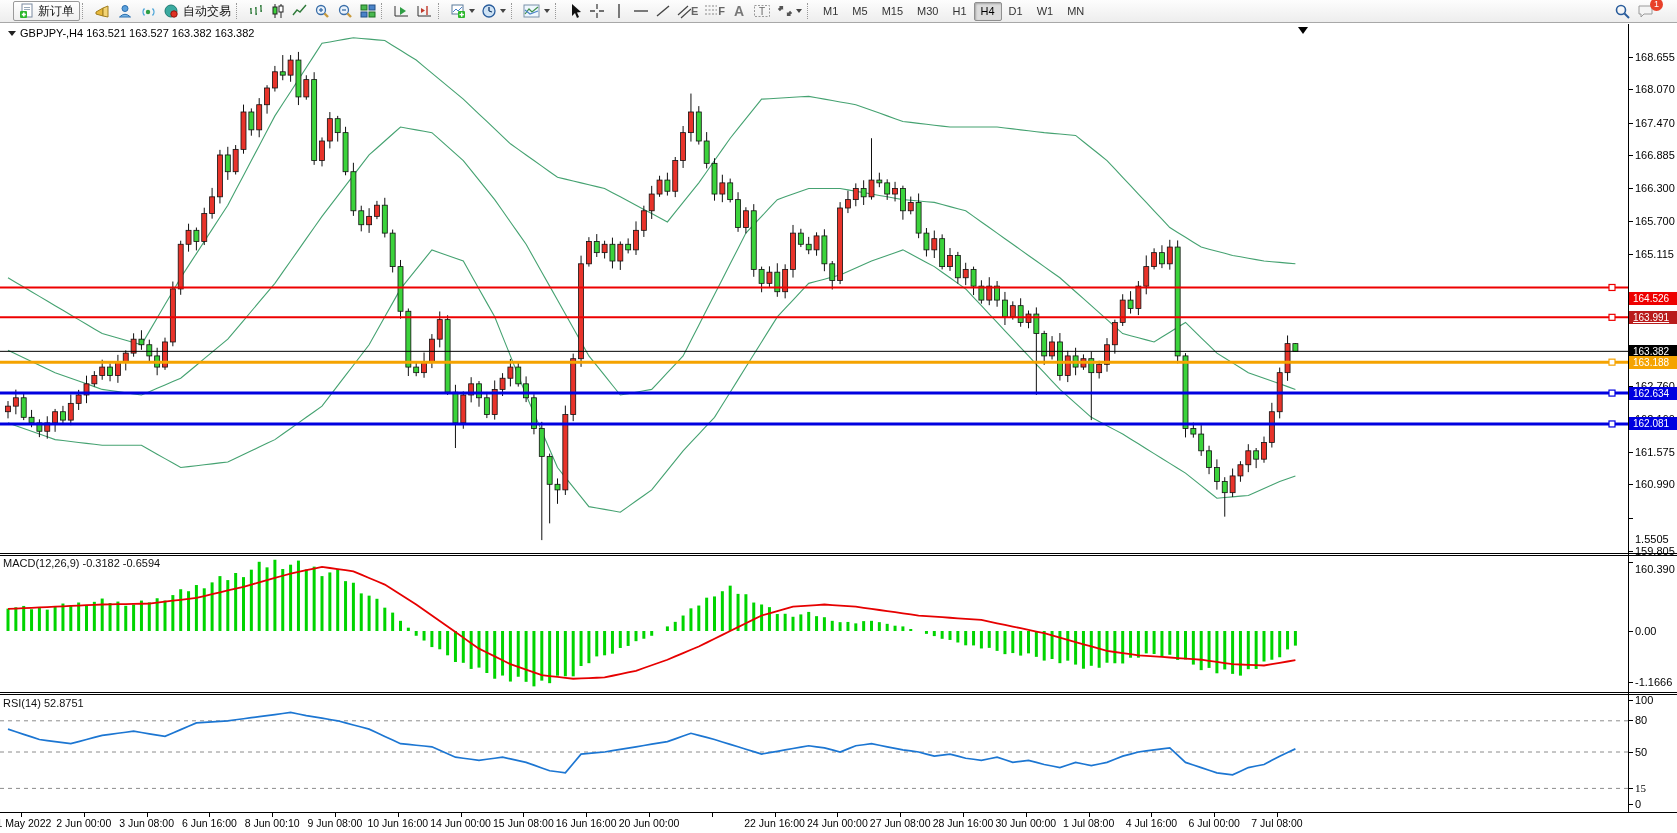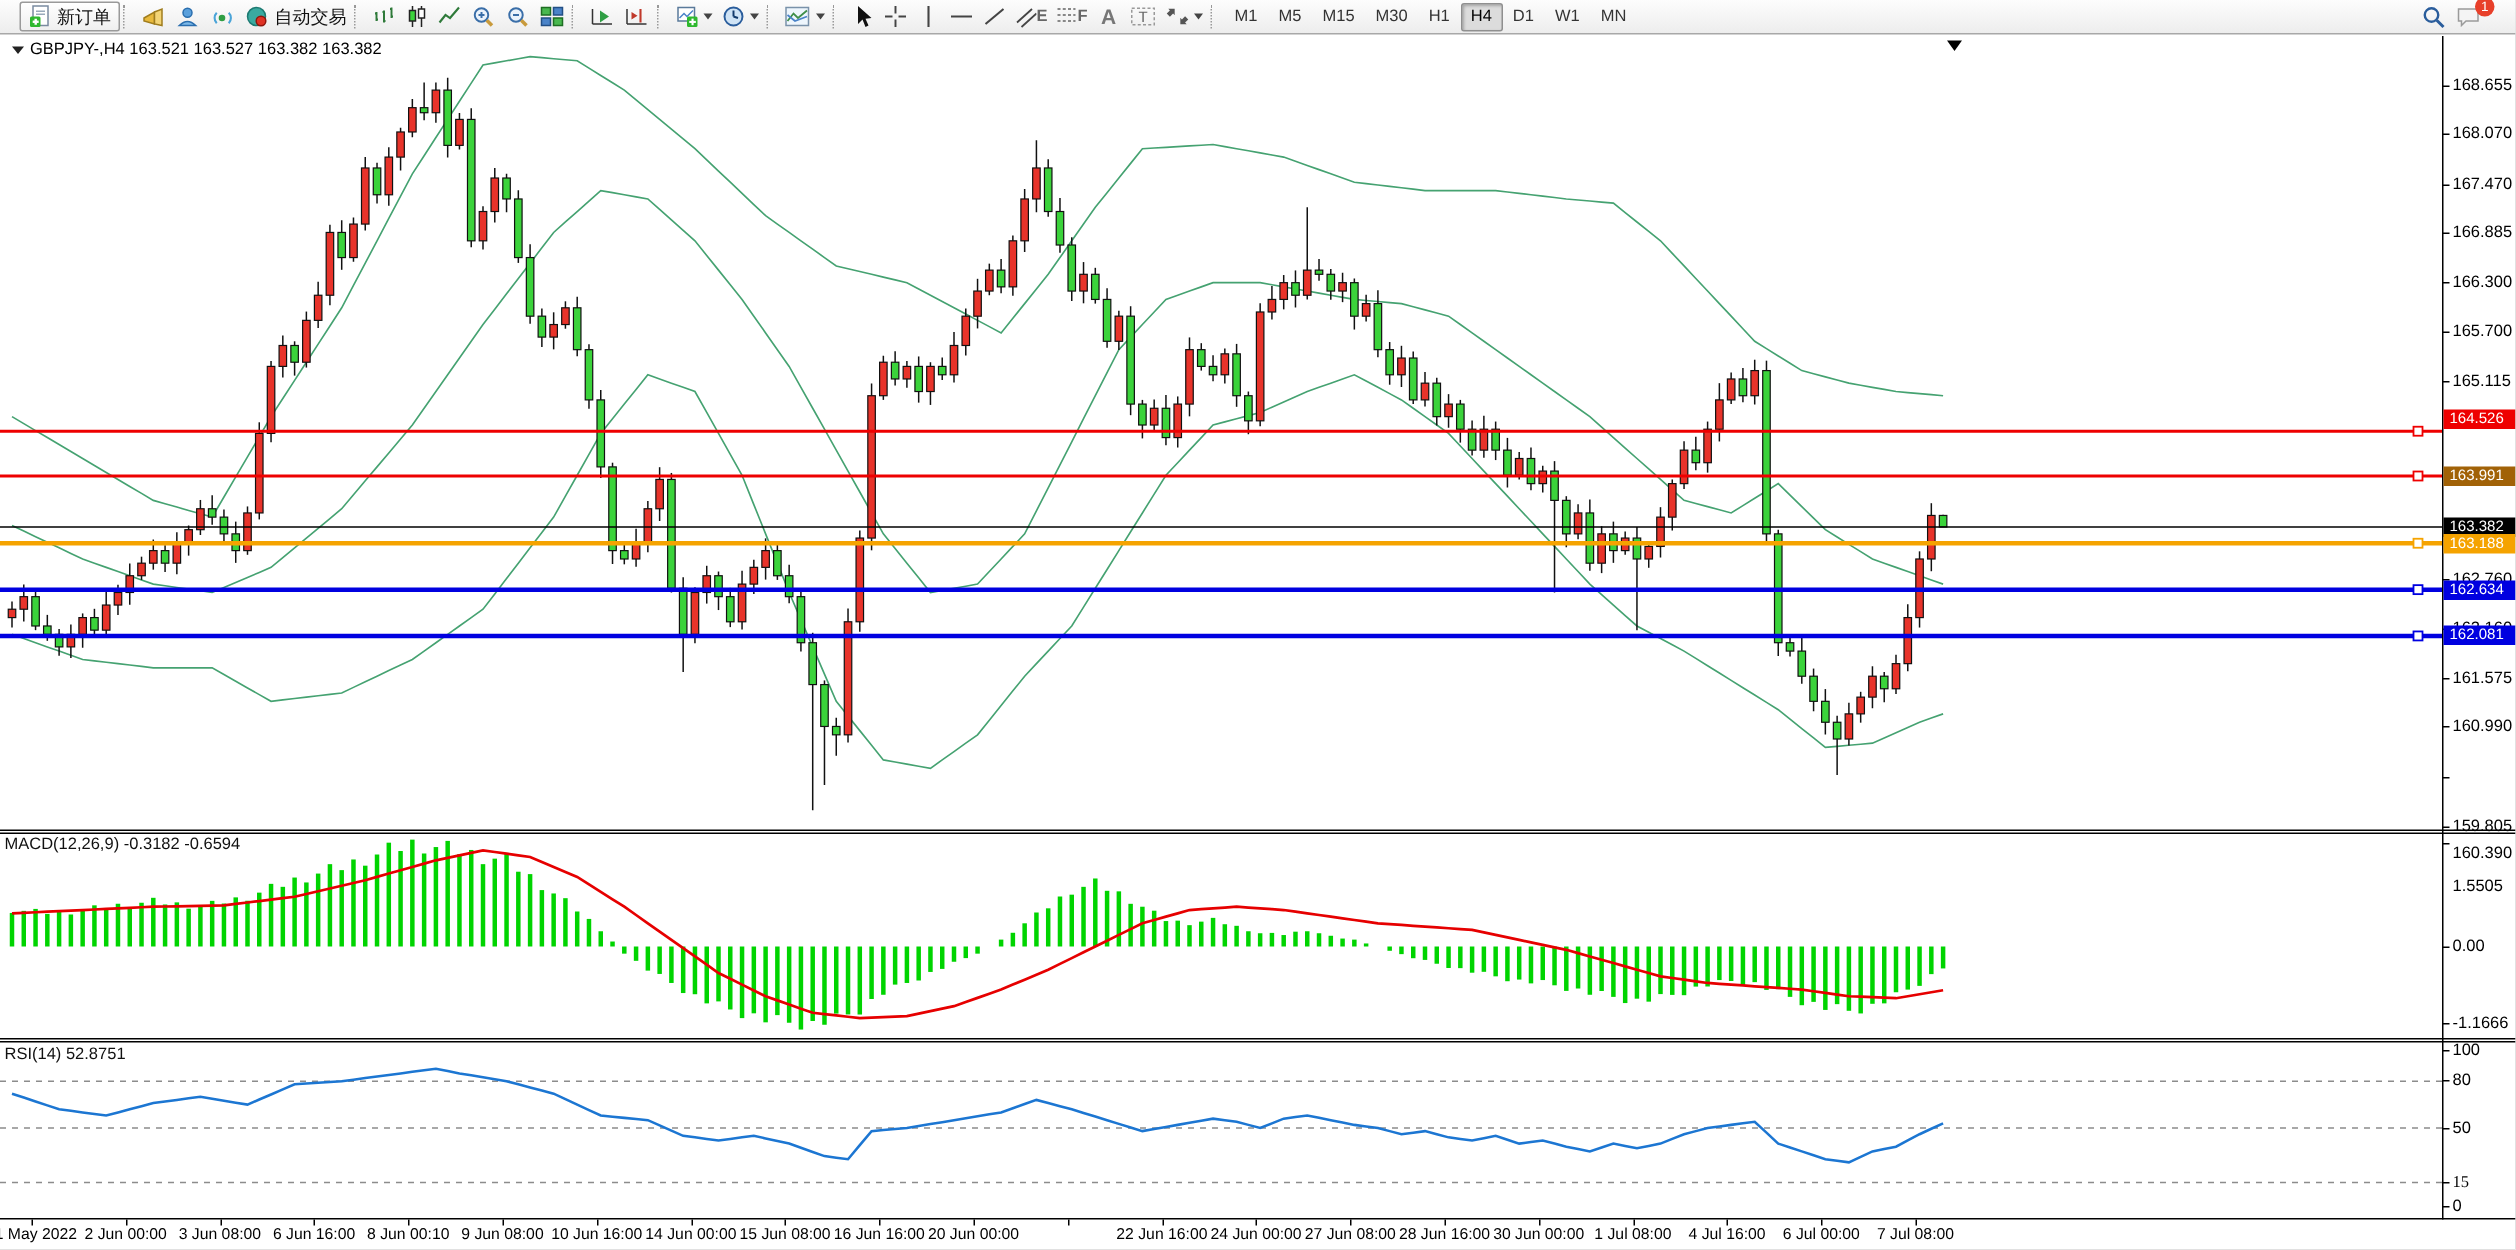--- a/index.html
+++ b/index.html
@@ -828,37 +828,37 @@
       <div class="tick-label" style="top: 413.046px;">162.160</div>
       <div class="tick-dash" style="top: 451.7px;"></div>
       <div class="tick-label" style="top: 445.7px;">161.575</div>
       <div class="tick-dash" style="top: 484.354px;"></div>
       <div class="tick-label" style="top: 478.354px;">160.990</div>
       <div class="tick-dash" style="top: 517.846px;"></div>
       <div class="tick-label" style="top: 519px; margin-top: 44px;">160.390</div>
       <div class="tick-dash" style="top: 550.5px;"></div>
       <div class="tick-label" style="top: 544.5px;">159.805</div>
       <div class="tick-dash" style="top: 561.968px;"></div>
-      <div class="tick-label" style="top: 585px;">1.5505</div>
+      <div class="tick-label" style="top: 533px;">1.5505</div>
       <div class="tick-dash" style="top: 630.5px;"></div>
       <div class="tick-label" style="top: 624.5px;">0.00</div>
       <div class="tick-dash" style="top: 682.064px;"></div>
       <div class="tick-label" style="top: 676.064px;">-1.1666</div>
       <div class="tick-dash" style="top: 699.5px;"></div>
       <div class="tick-label" style="top: 693.5px;">100</div>
       <div class="tick-dash" style="top: 720.3px;"></div>
       <div class="tick-label" style="top: 714.3px;">80</div>
       <div class="tick-dash" style="top: 751.5px;"></div>
       <div class="tick-label" style="top: 745.5px;">50</div>
       <div class="tick-dash" style="top: 787.9px;"></div>
       <div class="tick-label" style="top: 781.9px; font-family: Liberation Serif, serif;">15</div>
       <div class="tick-dash" style="top: 803.5px;"></div>
       <div class="tick-label" style="top: 797.5px;">0</div>
-      <div class="axis-box" style="top: 273px; background: rgb(238, 0, 0);">164.526</div>
-      <div class="axis-box" style="top: 310.841px; background: #a16207;">163.991</div>
+      <div class="axis-box" style="top: 292px; background: rgb(238, 0, 0);">164.526</div>
+      <div class="axis-box" style="top: 310.841px; background: #b91c1c; text-decoration: underline;">163.991</div>
       <div class="axis-box" style="top: 344.835px; background: rgb(0, 0, 0);">163.382</div>
       <div class="axis-box" style="top: 355.664px; background: rgb(245, 163, 0);">163.188</div>
       <div class="axis-box" style="top: 386.587px; background: rgb(0, 0, 224);">162.634</div>
       <div class="axis-box" style="top: 417.455px; background: rgb(0, 0, 224);">162.081</div>
     </div>
   <div id="time-axis">
       <div class="time-tick" style="left: 21px;"></div>
       <div class="time-label" style="left: -16px;">31 May 2022</div>
       <div class="time-tick" style="left: 83.8px;"></div>
       <div class="time-label" style="left: 46.8px;">2 Jun 00:00</div>

